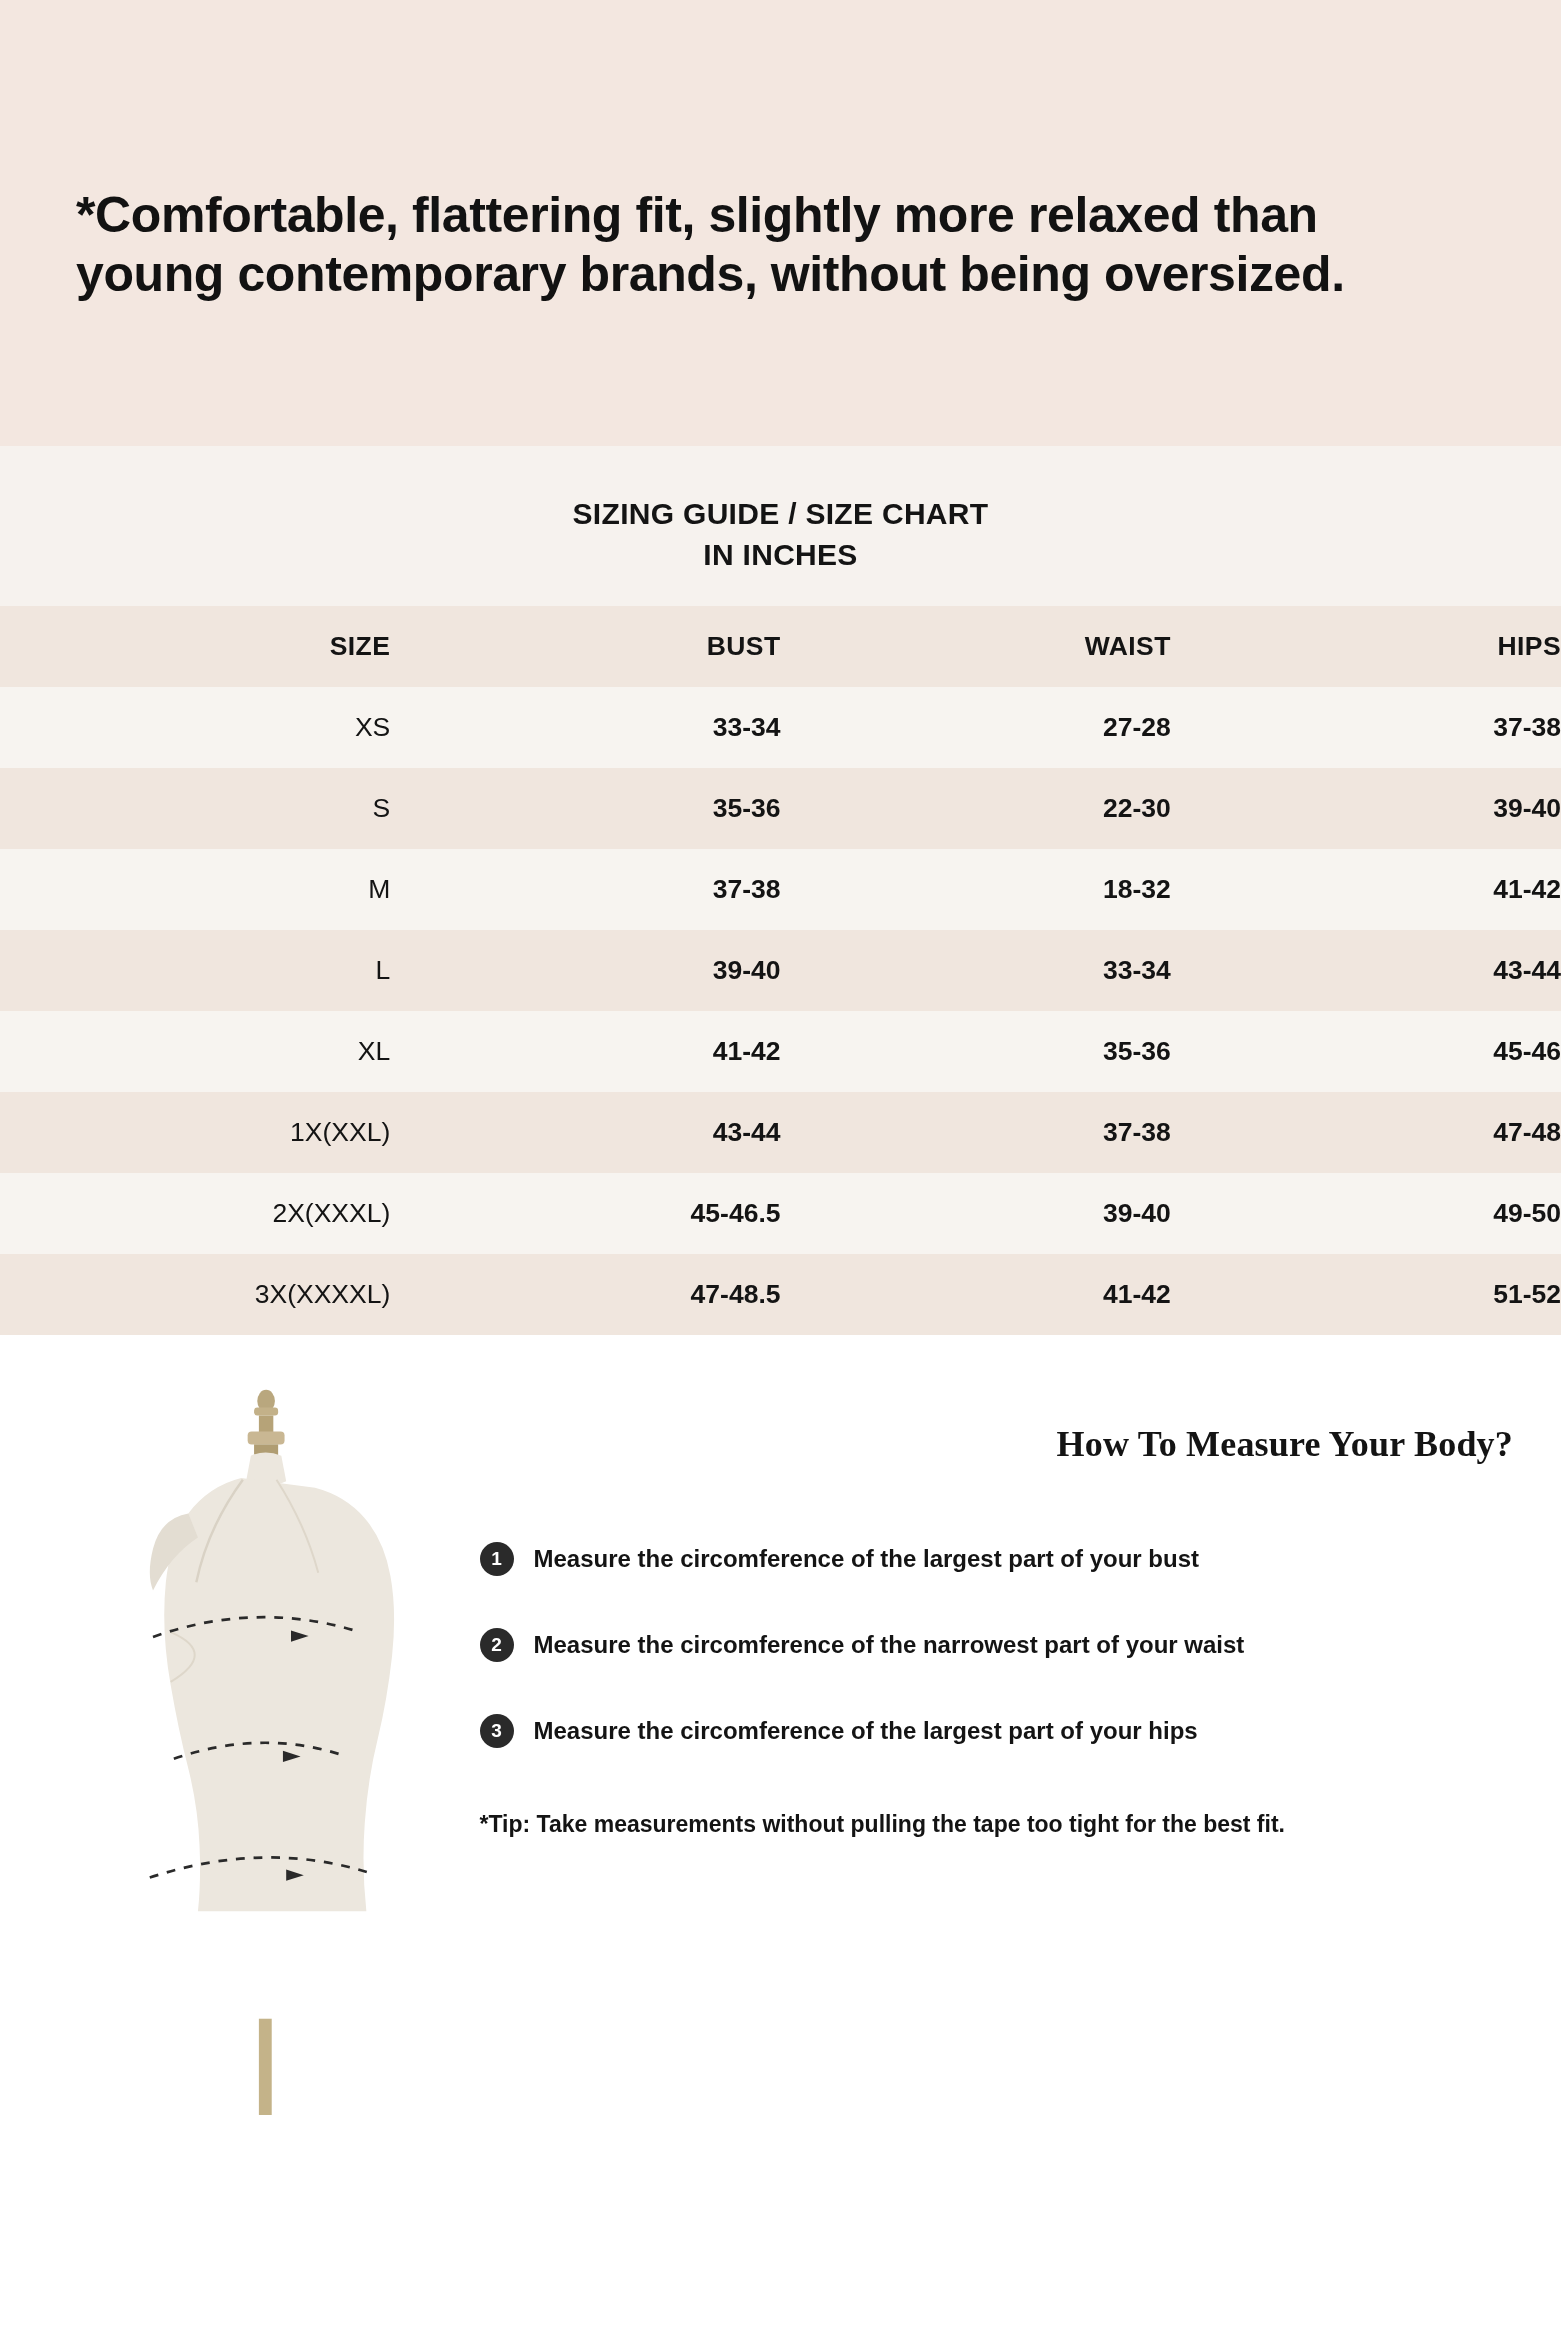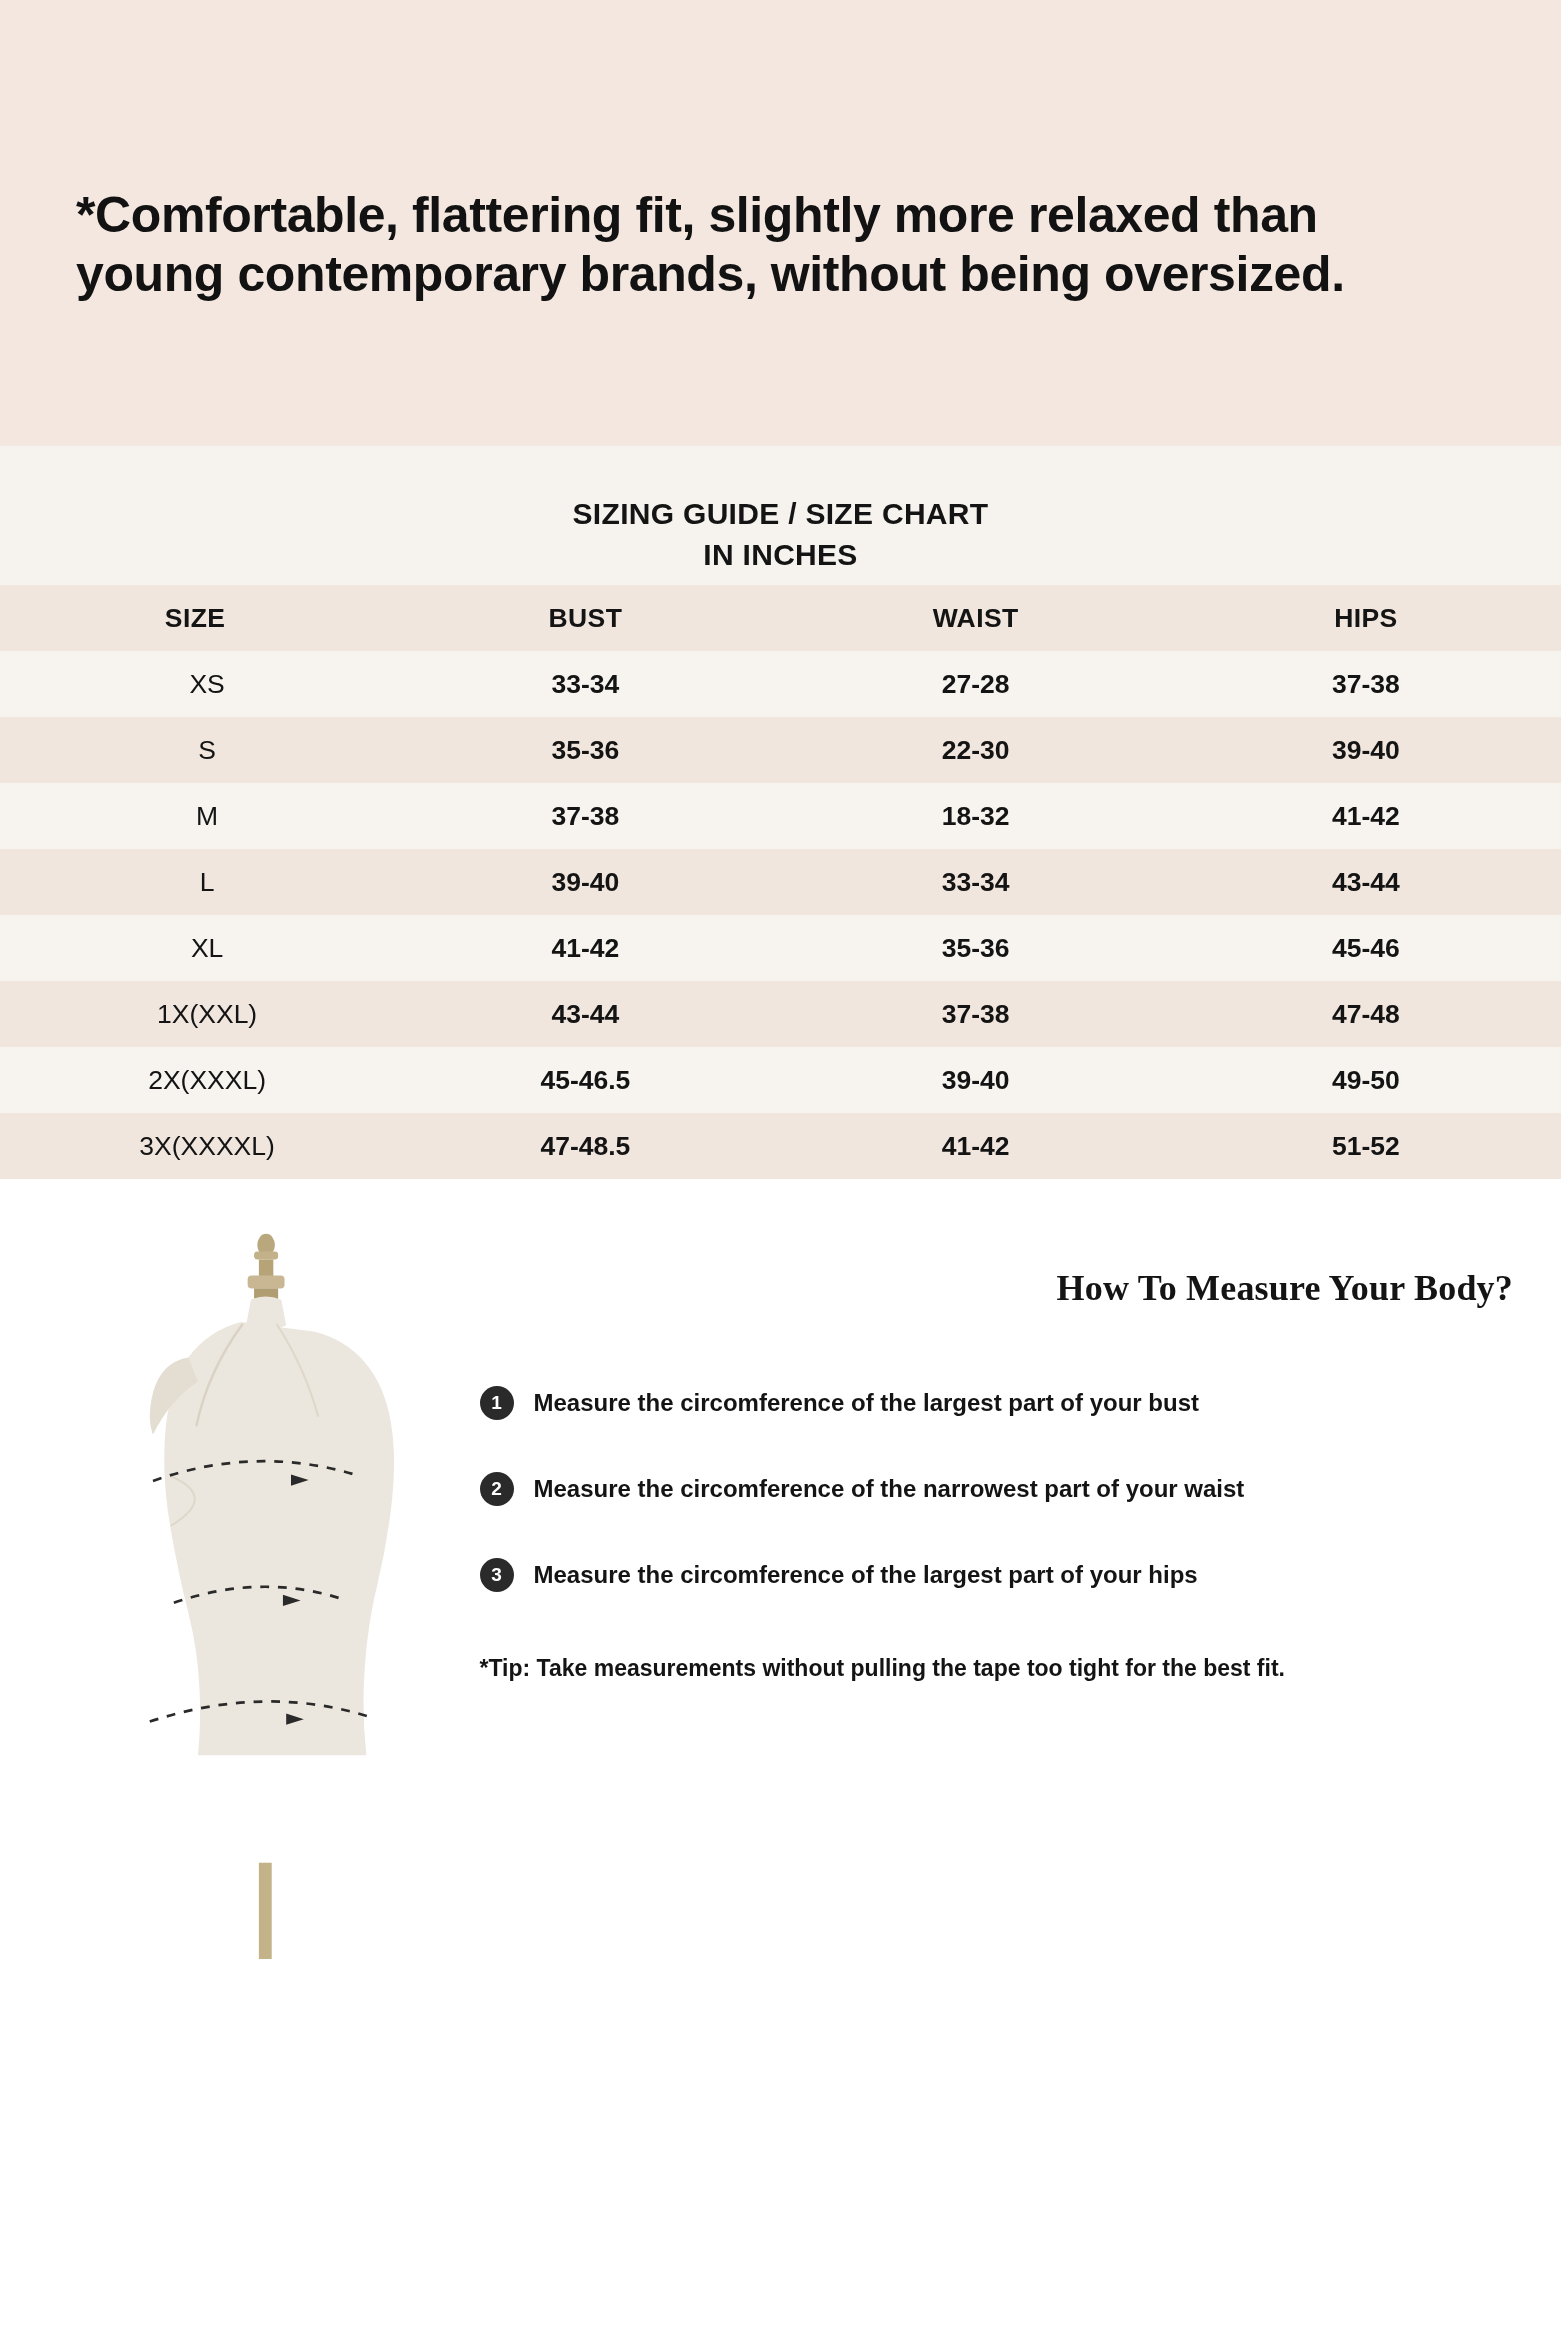--- a/index.html
+++ b/index.html
@@ -33,45 +33,45 @@
     line-height: 1.18;
     font-weight: 700;
     letter-spacing: -0.4px;
     color: #121212;
     max-width: 1396px;
   }
 
   
   .chart-head {
     background: #f6f2ee;
-    padding: 48px 0 10px 0;
+    padding: 48px 0 31px 0;
     text-align: center;
   }
   .chart-title {
     font-size: 30px;
     font-weight: 700;
     letter-spacing: 0.3px;
     color: #141414;
     line-height: 1.35;
   }
   .chart-title .line2 { display: block; }
 
   
   table.size-table {
     width: 100%;
     border-collapse: collapse;
     table-layout: fixed;
   }
   table.size-table th,
   table.size-table td {
-    text-align: center;
+    text-align: right;
     font-size: 26.5px;
     font-weight: 700;
     color: #141414;
-    height: 66px;
+    height: 81px;
     padding: 0;
     vertical-align: middle;
   }
   table.size-table thead tr { background: #f0e6de; }
   table.size-table thead th { font-size: 26.5px; letter-spacing: 0.4px; }
   table.size-table tbody tr:nth-child(odd) { background: #f7f4f0; }
   table.size-table tbody tr:nth-child(even) { background: #f0e6de; }
   table.size-table td.sizecell { font-weight: 400; padding-left: 24px; }
 
   

